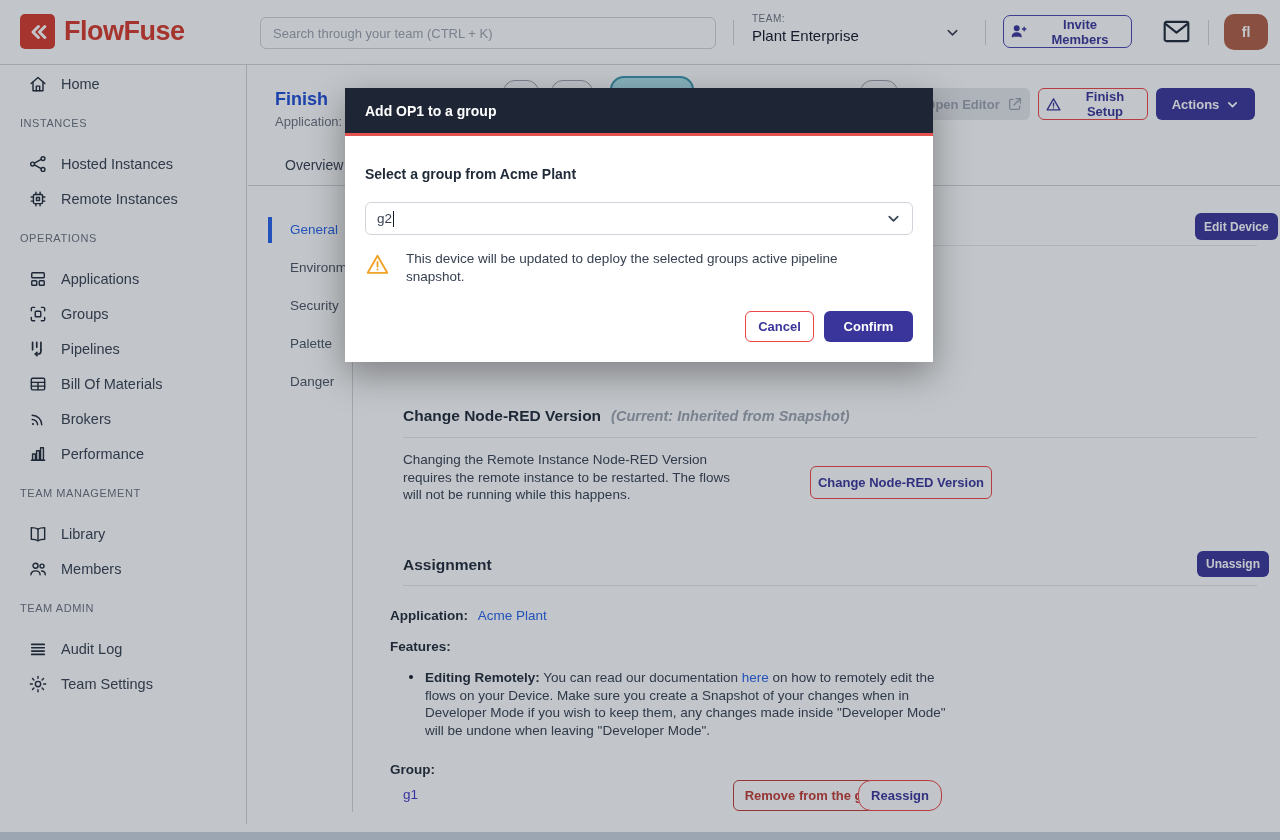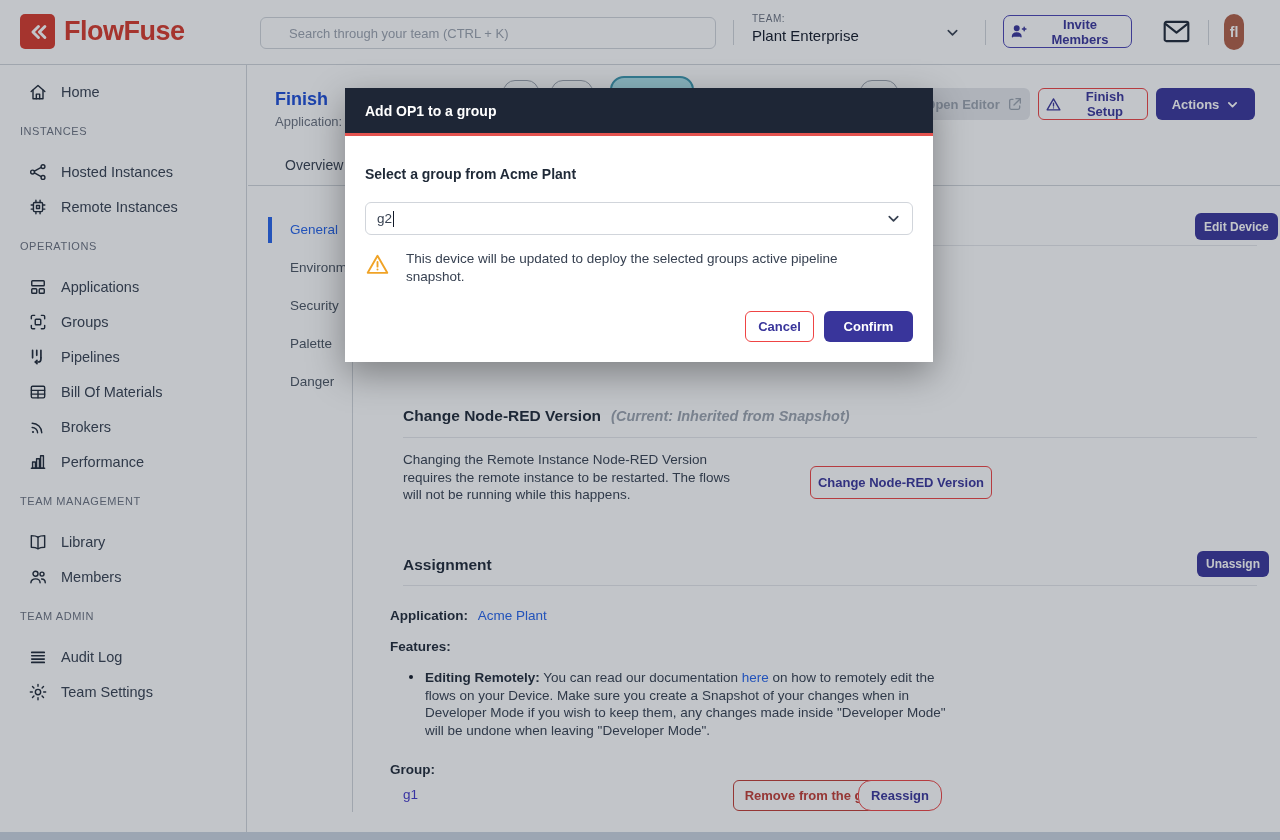--- a/index.html
+++ b/index.html
@@ -6,34 +6,34 @@
     font-family:"Liberation Sans", sans-serif;background:#fff;color:#374151;}
   .abs{position:absolute;}
   svg{display:block;fill:none;stroke:currentColor;stroke-width:1.7;stroke-linecap:round;stroke-linejoin:round;}
 
   
   .header{position:absolute;left:0;top:0;width:1280px;height:64px;background:#fff;border-bottom:1px solid #d1d5db;z-index:2;}
   .logo{position:absolute;left:20px;top:14px;display:flex;align-items:center;gap:9px;}
   .logo-mark{width:35px;height:35px;border-radius:5px;background:#d8392b;display:flex;align-items:center;justify-content:center;}
   .logo-text{font-size:27px;font-weight:bold;color:#d8392b;letter-spacing:-0.5px;}
   .search{position:absolute;left:260px;top:17px;width:456px;height:32px;border:1px solid #d1d5db;border-radius:6px;
-    font-size:13px;padding:0 28px;color:#ec4899;background:#fff;box-sizing:border-box;font-family:"Liberation Sans",sans-serif;}
+    font-size:13px;padding:0 12px;color:#ec4899;background:#fff;box-sizing:border-box;font-family:"Liberation Sans",sans-serif;}
   .search::placeholder{color:#9ca3af;}
   .hdiv{position:absolute;top:20px;width:1px;height:25px;background:#d1d5db;}
   .team-label{position:absolute;left:752px;top:13px;font-size:10px;color:#6b7280;letter-spacing:.05em;}
   .team-name{position:absolute;left:752px;top:27px;font-size:15px;color:#111827;}
   .team-chevron{position:absolute;left:945px;top:25px;color:#374151;}
   .invite-btn{position:absolute;left:1003px;top:15px;width:129px;height:33px;border:1px solid #4a44b6;border-radius:7px;
     background:#fff;color:#39359b;font-weight:bold;font-size:13px;display:flex;align-items:center;justify-content:center;gap:8px;cursor:pointer;}
   .mail-icon{position:absolute;left:1163px;top:20px;color:#1f2937;cursor:pointer;}
-  .avatar{position:absolute;left:1224px;top:14px;width:20px;height:36px;border-radius:10px;background:#b15f47;color:#fff;
+  .avatar{position:absolute;left:1224px;top:14px;width:44px;height:36px;border-radius:10px;background:#b15f47;color:#fff;
     font-size:14px;font-weight:bold;display:flex;align-items:center;justify-content:center;cursor:pointer;}
 
   
-  .sidebar{position:absolute;left:0;top:64px;width:247px;height:768px;background:#fff;border-right:1px solid #d1d5db;padding-top:10px;box-sizing:border-box;z-index:1;}
+  .sidebar{position:absolute;left:0;top:56px;width:247px;height:768px;background:#fff;border-right:1px solid #d1d5db;padding-top:10px;box-sizing:border-box;z-index:1;}
   .side-item{height:35px;display:flex;align-items:center;padding-left:28px;gap:13px;font-size:14.5px;color:#374151;cursor:pointer;}
   .side-item .icn{color:#1f2937;width:20px;height:20px;}
   .side-label{margin:16px 0 16px 20px;font-size:11px;color:#6b7280;letter-spacing:.05em;height:13px;line-height:13px;}
 
   
   .page-title{position:absolute;left:275px;top:89px;font-size:18px;font-weight:bold;color:#1d4ed8;cursor:pointer;}
   .page-sub{position:absolute;left:275px;top:114px;font-size:13px;color:#6b7280;}
   .page-sub a{color:#2563eb;text-decoration:none;cursor:pointer;}
   .pill{position:absolute;border-radius:12px;border:1px solid #9ca3af;background:#f9fafb;}
   .pill-teal{background:#aee4ed;border:2px solid #3c99b1;border-radius:14px;}

